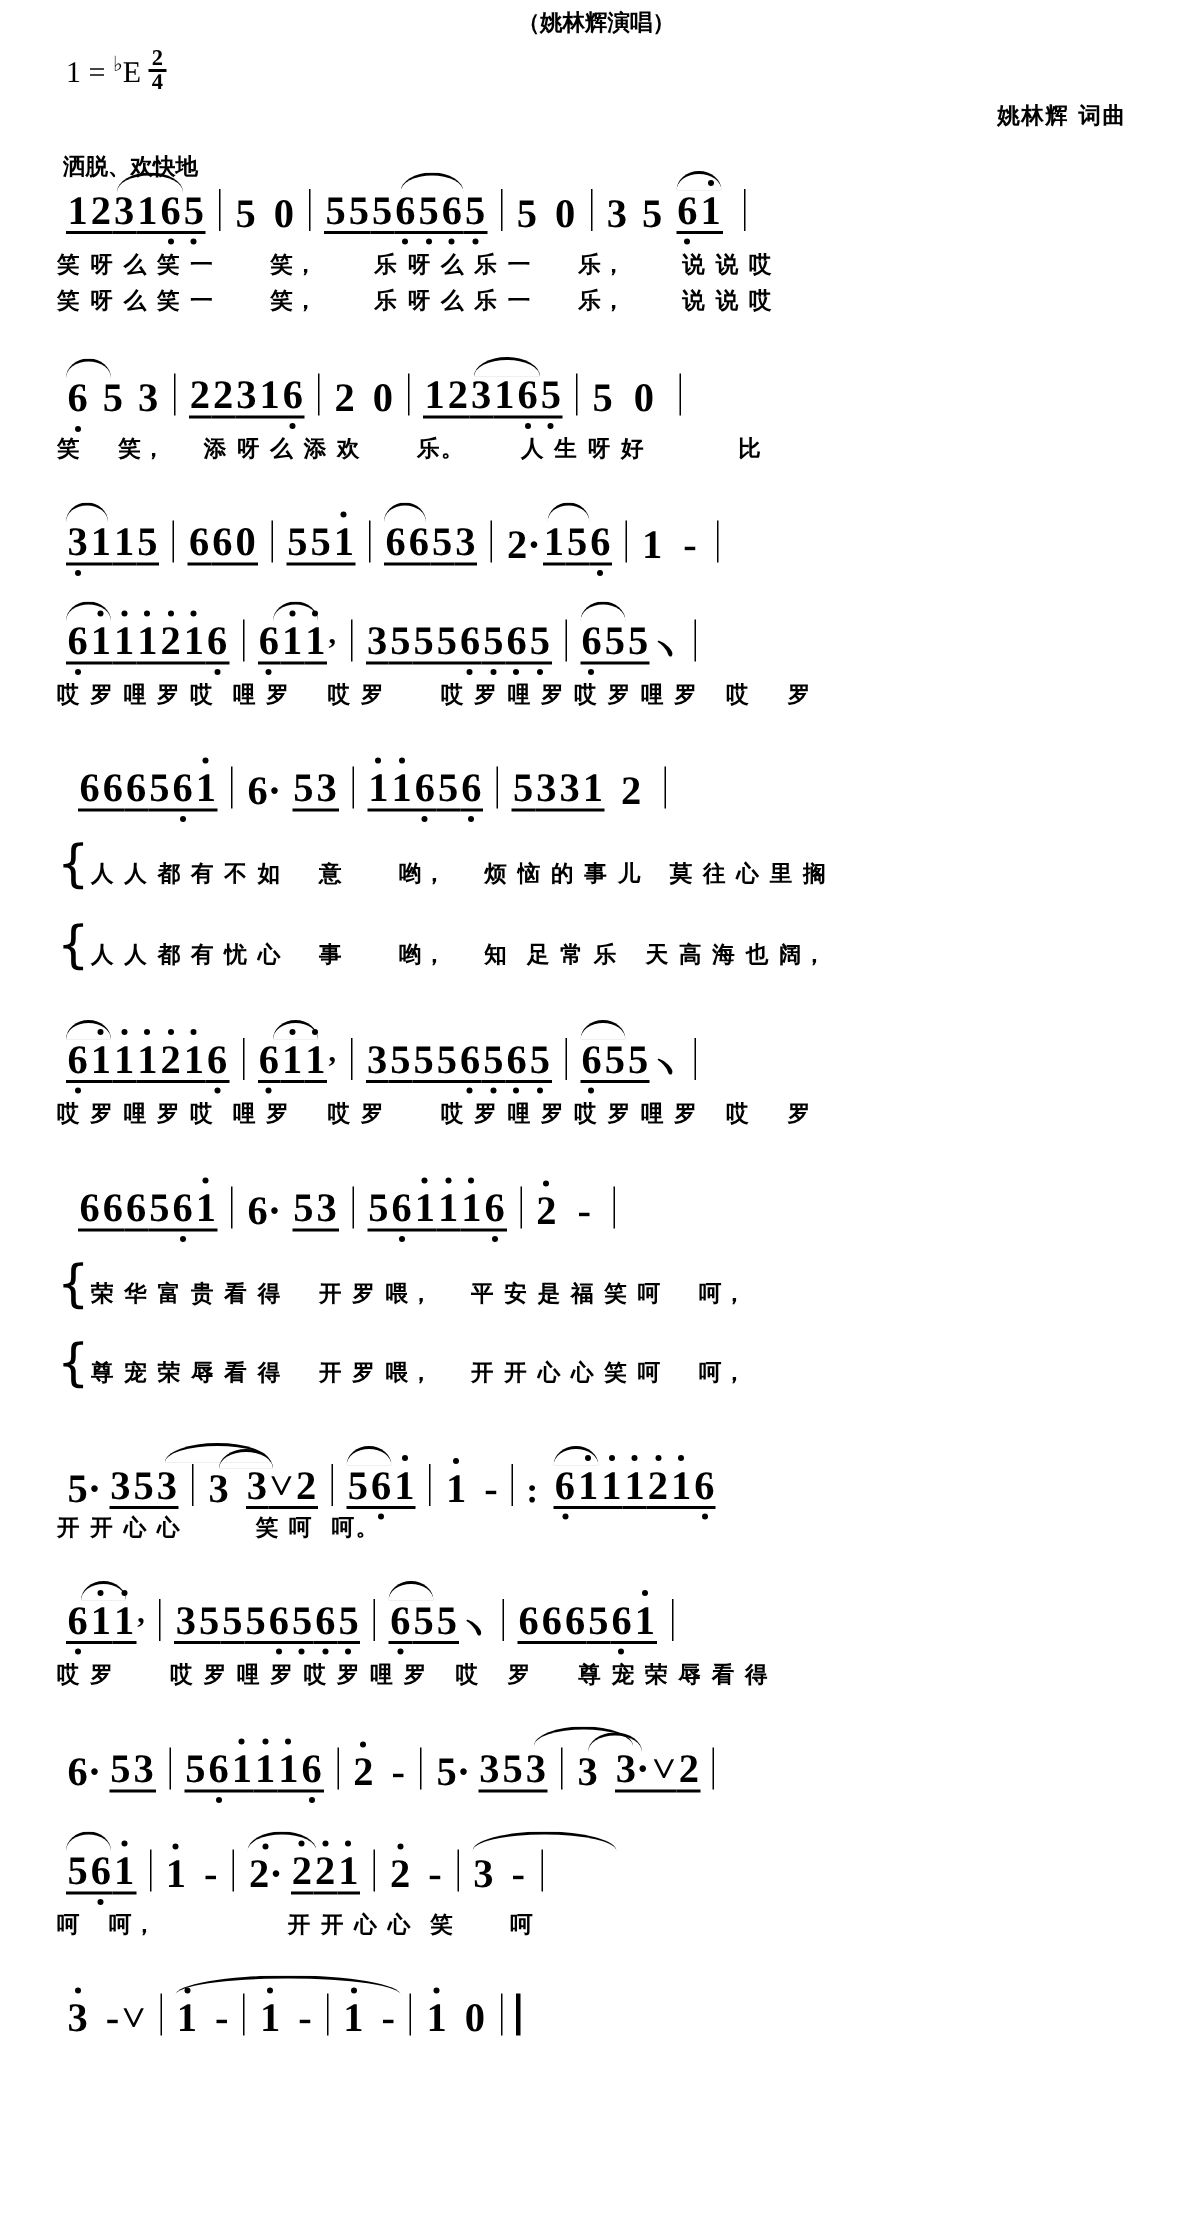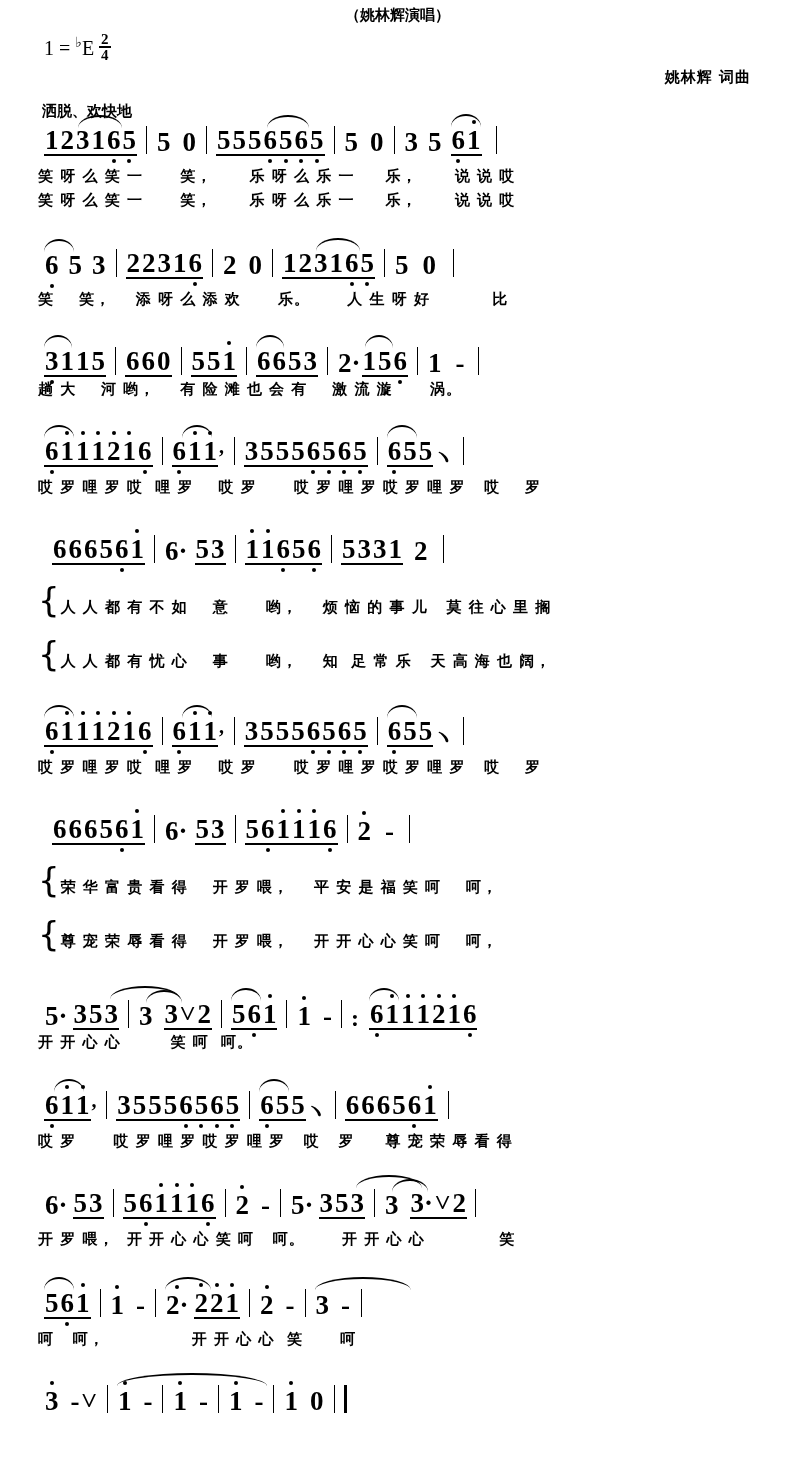--- a/index.html
+++ b/index.html
@@ -220,21 +220,20 @@
         <span class="bar"></span>
         <span class="tok u1">5</span><span class="tok u1">5</span><span class="tok u1 dotu">1</span>
         <span class="bar"></span>
         <span class="tok u1" style="position:relative">6<span class="slur" style="width:28px;left:0;top:-13px"></span></span><span class="tok u1">6</span><span class="tok u1">5</span><span class="tok u1">3</span>
         <span class="bar"></span>
         <span class="tok">2·</span><span class="tok u1">1</span><span class="tok u1">5</span><span class="tok u1 dotd" style="position:relative">6<span class="slur" style="width:28px;left:-28px;top:-13px"></span></span>
         <span class="bar"></span>
         <span class="tok">1</span><span class="tok" style="margin-left:12px">-</span>
         <span class="bar" style="margin-left:12px"></span>
       </div>
-      <div class="lyric-row second">趟 大    河 哟，    有 险 滩 也 会 有    激 流 漩      涡。</div>
     </div>
 
     <div class="system" style="padding-top:26px">
       <div class="notes-row">
         <span class="tok u1 dotd" style="margin-left:6px;position:relative">6<span class="slur" style="width:30px;left:0;top:-13px"></span></span><span class="tok u1 dotu">1</span><span class="tok u1 dotu">1</span><span class="tok u1 dotu">1</span><span class="tok u1 dotu">2</span><span class="tok u1 dotu">1</span><span class="tok u1 dotd">6</span>
         <span class="bar"></span>
         <span class="tok u1 dotd" style="position:relative">6<span class="slur" style="width:30px;left:10px;top:-13px"></span></span><span class="tok u1 dotu">1</span><span class="tok u1 dotu">1</span><span class="flourish">ʼ</span>
         <span class="bar"></span>
         <span class="tok u1">3</span><span class="tok u1">5</span><span class="tok u1">5</span><span class="tok u1">5</span><span class="tok u1 dotd">6</span><span class="tok u1 dotd">5</span><span class="tok u1 dotd">6</span><span class="tok u1 dotd">5</span>
         <span class="bar"></span>
@@ -323,21 +322,20 @@
         <span class="bar"></span>
         <span class="tok u1">5</span><span class="tok u1 dotd">6</span><span class="tok u1 dotu">1</span><span class="tok u1 dotu">1</span><span class="tok u1 dotu">1</span><span class="tok u1 dotd">6</span>
         <span class="bar"></span>
         <span class="tok dotu">2</span><span class="tok" style="margin-left:10px">-</span>
         <span class="bar"></span>
         <span class="tok">5·</span><span class="tok u1" style="margin-left:4px">3</span><span class="tok u1">5</span><span class="tok u1" style="position:relative">3<span class="slur" style="width:66px;left:6px;top:-15px"></span></span>
         <span class="bar"></span>
         <span class="tok" style="position:relative">3<span class="slur" style="width:36px;left:8px;top:-13px"></span></span><span class="tok u1" style="margin-left:10px">3·</span><span class="tok u1">˅</span><span class="tok u1">2</span>
         <span class="bar" style="margin-left:8px"></span>
       </div>
-      <div class="lyric-row">开 罗 喂，  开 开 心 心 笑 呵   呵。      开 开 心 心            笑</div>
     </div>
 
     <div class="system" style="padding-top:28px">
       <div class="notes-row">
         <span class="tok u1" style="margin-left:6px;position:relative">5<span class="slur" style="width:30px;left:0;top:-13px"></span></span><span class="tok u1 dotd">6</span><span class="tok u1 dotu">1</span>
         <span class="bar"></span>
         <span class="tok dotu">1</span><span class="tok" style="margin-left:10px">-</span>
         <span class="bar"></span>
         <span class="tok dotu" style="position:relative">2·<span class="slur" style="width:46px;left:0;top:-15px"></span></span><span class="tok u1 dotu" style="margin-left:4px">2</span><span class="tok u1 dotu">2</span><span class="tok u1 dotu">1</span>
         <span class="bar"></span>

